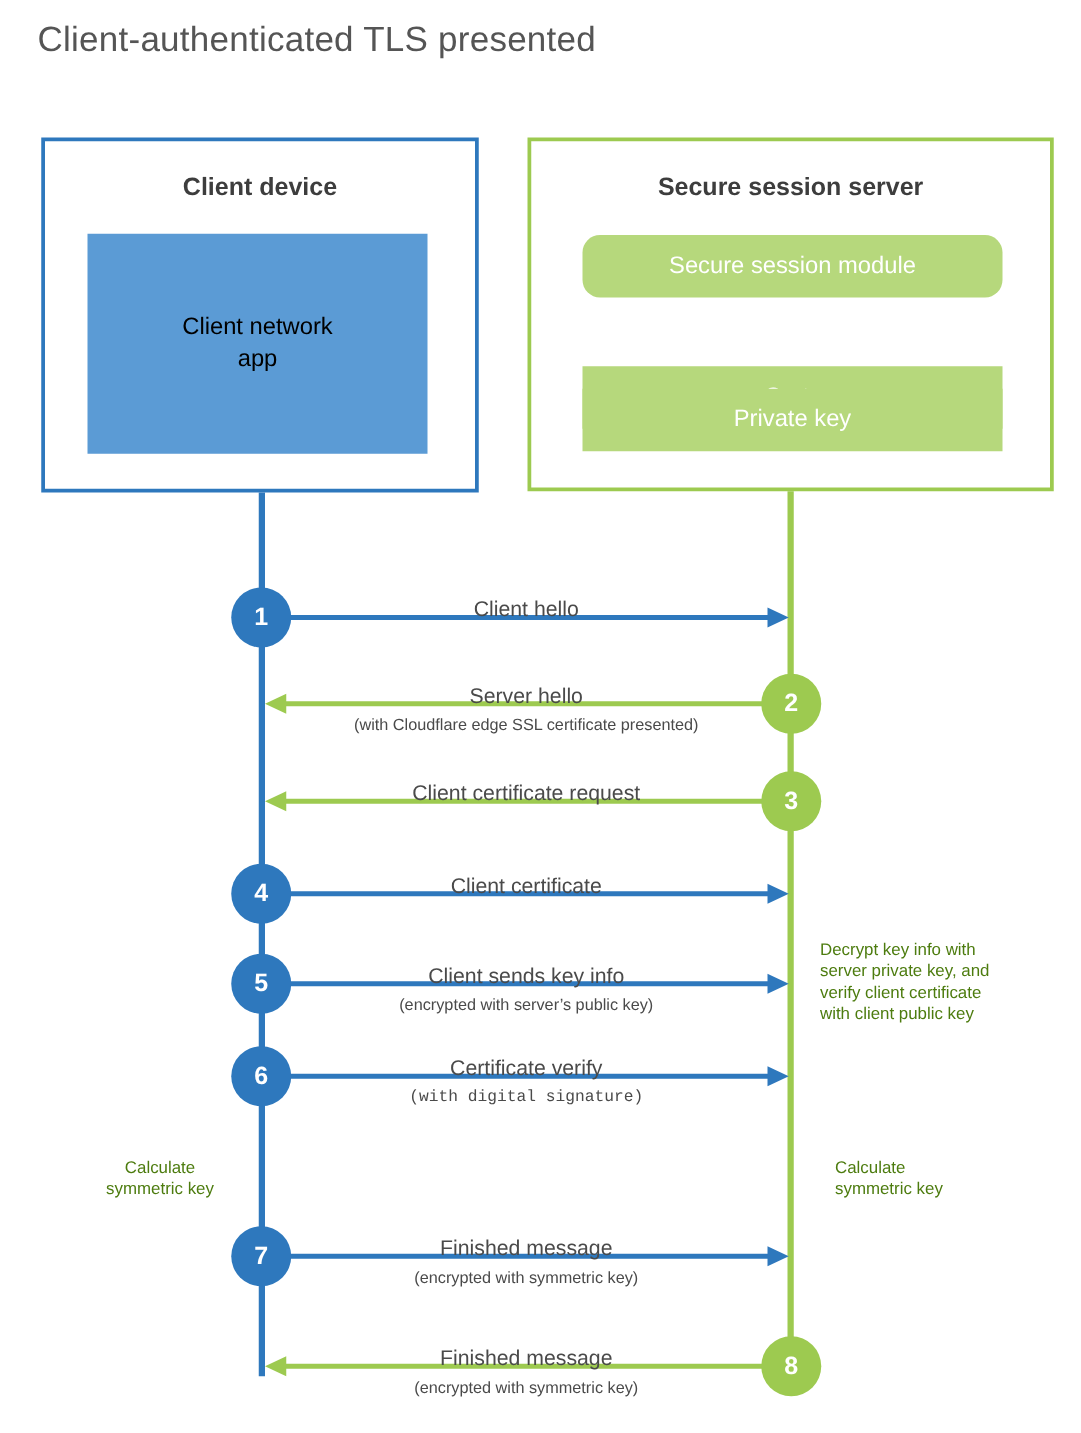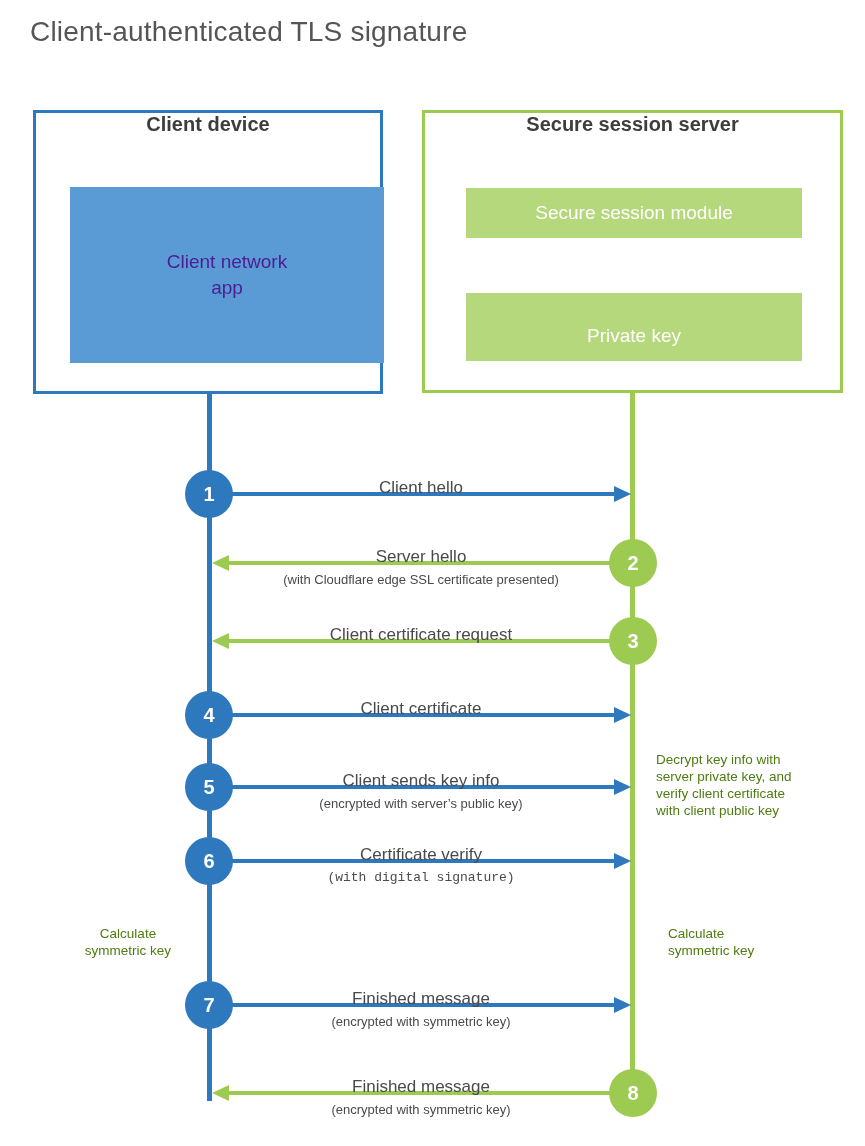--- a/index.html
+++ b/index.html
@@ -8,26 +8,26 @@
 
   .abs{position:absolute;}
 
   
   .page-title{left:30px;top:16px;font-size:28px;font-weight:300;color:#555555;letter-spacing:0.2px;}
 
   
   .actor-box{box-sizing:border-box;background:#ffffff;}
   .client-box{left:33px;top:110px;width:350px;height:284px;border:3px solid #2e78bd;}
   .server-box{left:422px;top:110px;width:421px;height:283px;border:3px solid #9dca50;}
-  .actor-title{width:100%;text-align:center;font-size:20px;font-weight:700;color:#3d3d3d;}
+  .actor-title{width:100%;text-align:center;margin-top:26px;font-size:20px;font-weight:700;color:#3d3d3d;}
 
-  .client-inner{left:70px;top:187px;width:314px;height:176px;background:#5b9bd5;display:flex;align-items:center;justify-content:center;text-align:center;color:#4c1d95;font-size:19px;line-height:26px;white-space:pre-line;}
+  .client-inner{left:70px;top:187px;width:272px;height:176px;background:#5b9bd5;display:flex;align-items:center;justify-content:center;text-align:center;color:#000000;font-size:19px;line-height:26px;white-space:pre-line;}
 
   .server-bar{left:466px;width:336px;height:50px;background:#b6d87c;display:flex;align-items:center;justify-content:center;color:#ffffff;font-size:19px;}
-  .bar1{top:188px;}
+  .bar1{top:188px;border-radius:14px;}
   .bar2{top:250px;margin-top:43px;}
   .bar3{top:311px;}
 
   
   .vline{width:5px;}
   .vline.blue{background:#2e78bd;left:207px;top:394px;height:707px;}
   .vline.green{background:#9dca50;left:630px;top:393px;height:702px;}
 
   
   .circle{width:48px;height:48px;border-radius:50%;display:flex;align-items:center;justify-content:center;color:#ffffff;font-size:20px;font-weight:700;z-index:3;}
@@ -50,21 +50,21 @@
   .note{font-size:13.5px;line-height:17px;color:#4d7c0f;white-space:pre-line;}
   .note-decrypt{left:656px;top:751px;width:185px;text-align:left;}
   .note-calc-left{left:58px;top:925px;width:140px;text-align:center;}
   .note-calc-right{left:668px;top:925px;width:130px;text-align:left;}
 </style>
 </head>
 <body>
 
 <div id="canvas">
 
-  <div class="abs page-title">Client-authenticated TLS signature</div>
+  <div class="abs page-title">Client-authenticated TLS presented</div>
 
   <div class="abs actor-box client-box">
     <div class="actor-title">Client device</div>
   </div>
   <div class="abs client-inner">Client network
 app</div>
 
   <div class="abs actor-box server-box">
     <div class="actor-title">Secure session server</div>
   </div>

